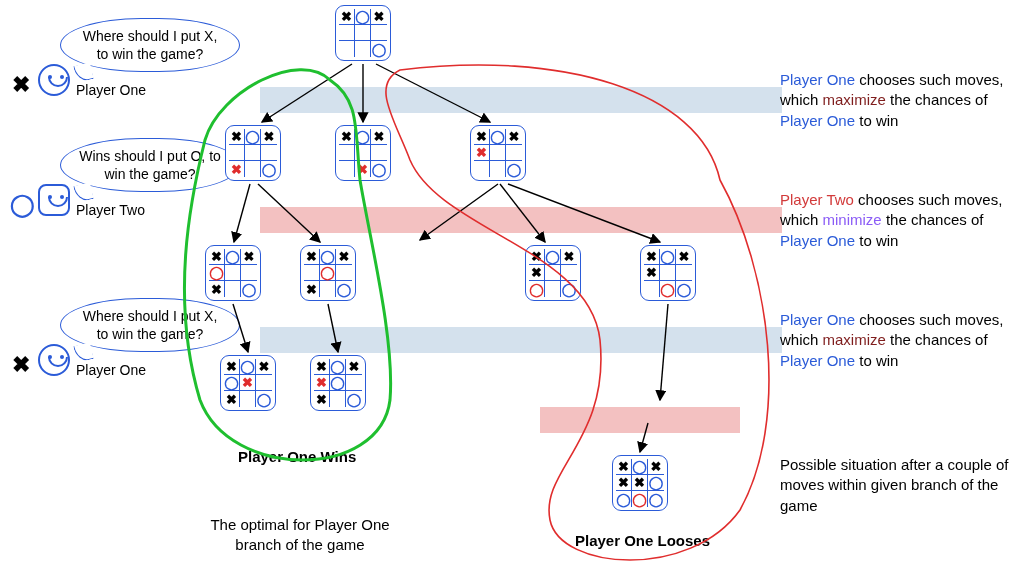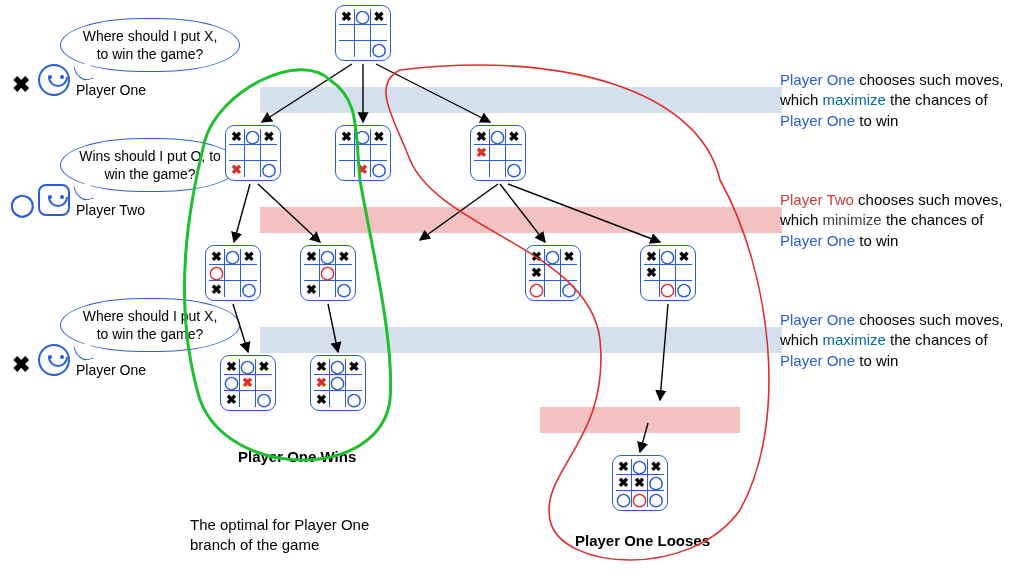--- a/index.html
+++ b/index.html
@@ -3,41 +3,41 @@
 <meta charset="utf-8">
 <style>
 *{box-sizing:border-box;margin:0;padding:0}
 body{font-family:Arial,Helvetica,sans-serif;font-size:15px;background:#fff;width:1022px;height:581px;position:relative;overflow:hidden}
 .stage{position:absolute;left:0;top:0;width:1022px;height:581px}
 .band{position:absolute;height:26px;left:260px;right:240px}
 .band.blue{background:#d4e1ed}
 .band.pink{background:#f3c1c1}
 .cap{position:absolute;left:780px;width:230px;line-height:1.35}
 .cap .p1{color:#2b5bd8}
-.cap .mx{color:#0369a1}
+.cap .mx{color:#7f1d1d}
 .cap .p2{color:#d23a3a}
-.cap .mn{color:#404040}
+.cap .mn{color:#8b5cf6}
 .bubble{position:absolute;border:1.5px solid #2b5bd8;border-radius:50%/55%;padding:8px 14px;font-size:14px;text-align:center;line-height:1.3;background:#fff}
 .bubble::after{content:"";position:absolute;bottom:-10px;left:14px;width:16px;height:16px;border-left:1.5px solid #2b5bd8;border-bottom:1.5px solid #2b5bd8;border-bottom-left-radius:12px 16px;background:#fff;transform:rotate(-14deg)}
 .face{position:absolute;width:32px;height:32px;border:2px solid #2b5bd8;border-radius:50%;display:flex;align-items:center;justify-content:center}
 .face::before{content:"";position:absolute;top:9px;left:8px;width:4px;height:4px;background:#2b5bd8;border-radius:50%;box-shadow:12px 0 0 #2b5bd8}
 .face::after{content:"";position:absolute;bottom:7px;left:8px;width:16px;height:8px;border:2px solid #2b5bd8;border-top:none;border-radius:0 0 10px 10px}
 .face.sq{border-radius:8px}
 .plabel{position:absolute;font-size:14px}
 .mark{position:absolute;font-size:22px;font-weight:bold}
 .mark.o{color:#2b5bd8}
 .board{position:absolute;width:56px;height:56px;background:#fff;border:1.6px solid #2b5bd8;border-radius:9px;display:grid;grid-template-columns:repeat(3,1fr);grid-template-rows:repeat(3,1fr);padding:3px}
 .cell{border-right:1.3px solid #2b5bd8;border-bottom:1.3px solid #2b5bd8;display:flex;align-items:center;justify-content:center;font-size:13px;font-weight:bold;line-height:1}
 .cell:nth-child(3n){border-right:none}
 .cell:nth-child(n+7){border-bottom:none}
 .cell.x{color:#000}
 .cell.o{color:#2b5bd8}
 .cell.r{color:#e02d2d}
 .lbl{position:absolute;font-weight:bold;font-size:15px}
-.sub{position:absolute;font-size:15px;line-height:1.35}
+.sub{position:absolute;font-size:15px;text-align:center;line-height:1.35}
 svg.net{position:absolute;left:0;top:0;width:1022px;height:581px;pointer-events:none}
 </style>
 </head>
 <body>
 
 <div class="stage">
 
   <div class="band blue" style="top:87px"></div>
   <div class="band pink" style="top:207px"></div>
   <div class="band blue" style="top:327px"></div>
@@ -51,20 +51,23 @@
   <div class="cap" style="top:190px">
     <span class="p2">Player Two</span><span> chooses such moves,
 which </span><span class="mn">minimize</span><span> the chances
 of </span><span class="p1">Player One</span><span> to win</span>
   </div>
   <div class="cap" style="top:310px">
     <span class="p1">Player One</span><span> chooses such moves,
 which </span><span class="mx">maximize</span><span> the chances
 of </span><span class="p1">Player One</span><span> to win</span>
   </div>
+  <div class="cap" style="top:455px">Possible situation after a couple
+of moves within given branch of
+the game</div>
 
   <div class="bubble" style="left:60px;top:18px;width:180px">Where should I put X,
 to win the game?</div>
   <span class="mark" style="left:12px;top:72px">✖</span>
   <div class="face" style="left:38px;top:64px"></div>
   <div class="plabel" style="left:76px;top:82px">Player One</div>
 
   <div class="bubble" style="left:60px;top:138px;width:180px">Wins should I put O,
 to win the game?</div>
   <span class="mark o" style="left:10px;top:192px">◯</span>

